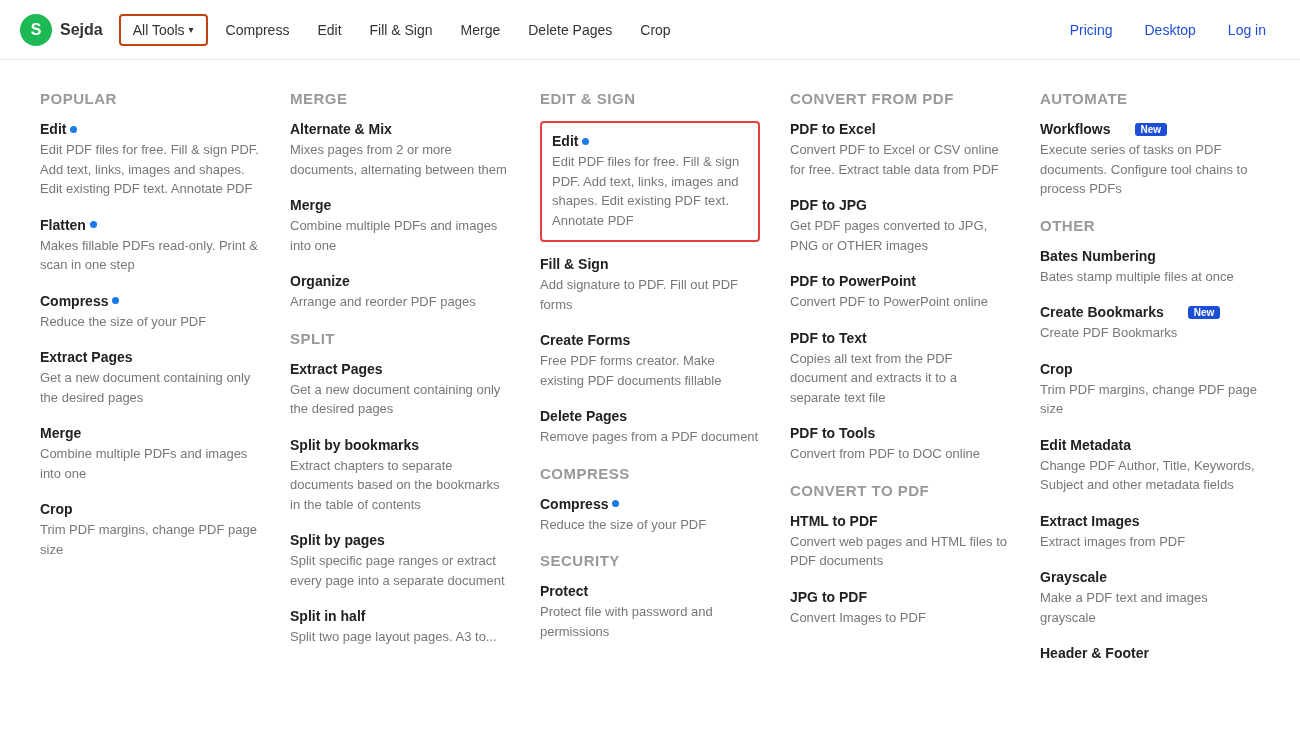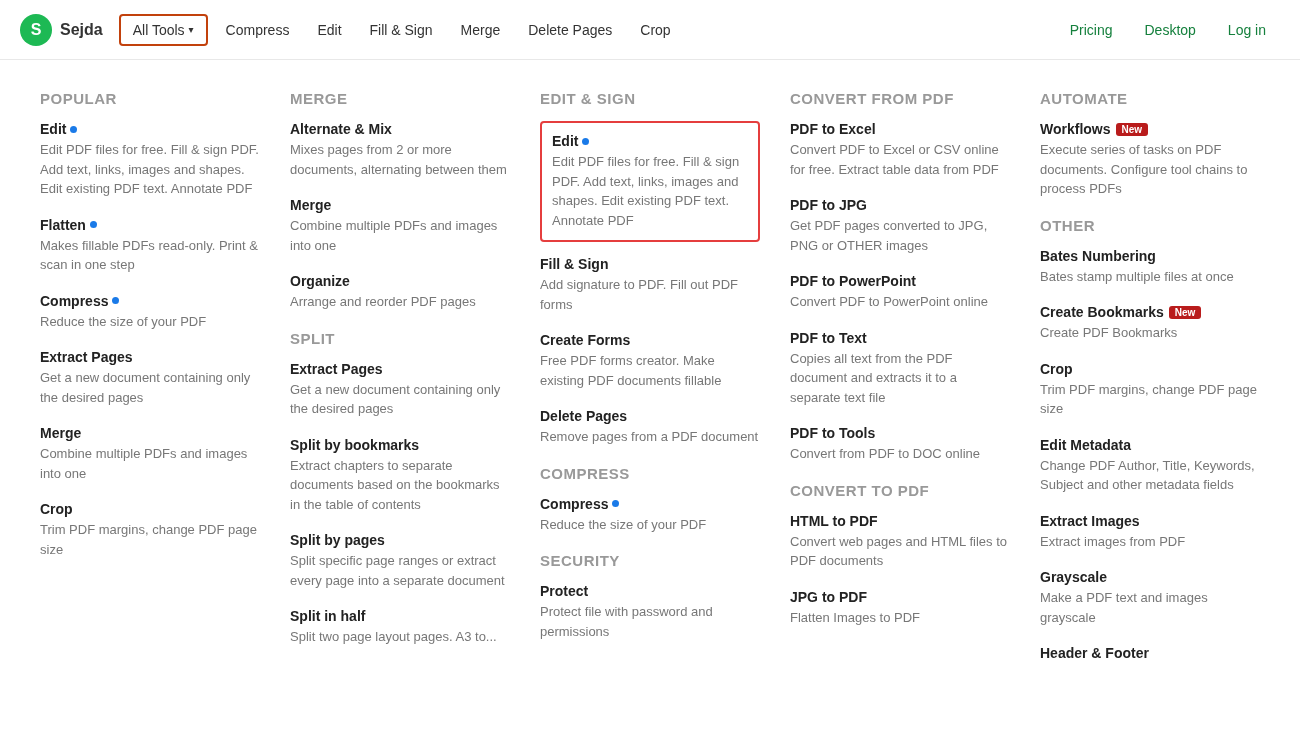--- a/index.html
+++ b/index.html
@@ -43,21 +43,21 @@
     .nav-all-tools .chevron { font-size: 10px; }
     .nav-link {
       padding: 6px 14px;
       font-size: 14px;
       color: #333;
       cursor: pointer;
       text-decoration: none;
     }
     .nav-spacer { flex: 1; }
     .nav-right { display: flex; align-items: center; gap: 4px; }
-    .nav-right .nav-link { color: #15803d; text-align: center; }
+    .nav-right .nav-link { color: #1d4ed8; text-align: center; }
 
     
     .main {
       display: flex;
       padding: 30px 40px;
       gap: 0;
     }
 
     .col {
       flex: 1;
@@ -107,27 +107,27 @@
     .tool-item-highlighted {
       border: 2px solid #e53e3e;
       border-radius: 4px;
       padding: 10px;
       margin-bottom: 14px;
       cursor: pointer;
     }
 
     .badge-new {
       display: inline-block;
-      background: #b91c1c;
+      background: #1d4ed8;
       color: white;
       font-size: 10px;
       font-weight: 700;
       padding: 1px 6px;
       border-radius: 3px;
-      margin-left: 1px;
+      margin-left: 20px;
       vertical-align: middle;
     }
   </style>
 </head>
 <body>
 
 <nav class="navbar">
   <a class="navbar-logo">
     <div class="logo-icon">S</div>
     <span class="logo-text">Sejda</span>
@@ -261,21 +261,21 @@
         <div class="tool-name">PDF to Tools</div>
         <div class="tool-desc">Convert from PDF to DOC online</div>
       </div>
       <div class="section-header" style="margin-top: 10px;">CONVERT TO PDF</div>
       <div class="tool-item">
         <div class="tool-name">HTML to PDF</div>
         <div class="tool-desc">Convert web pages and HTML files to PDF documents</div>
       </div>
       <div class="tool-item">
         <div class="tool-name">JPG to PDF</div>
-        <div class="tool-desc">Flatten Images to PDF</div>
+        <div class="tool-desc">Convert Images to PDF</div>
       </div>
     </div>
     <div class="col">
       <div class="section-header">AUTOMATE</div>
       <div class="tool-item">
         <div class="tool-name">Workflows<span class="badge-new">New</span></div>
         <div class="tool-desc">Execute series of tasks on PDF documents. Configure tool chains to process PDFs</div>
       </div>
       <div class="section-header" style="margin-top: 10px;">OTHER</div>
       <div class="tool-item">

